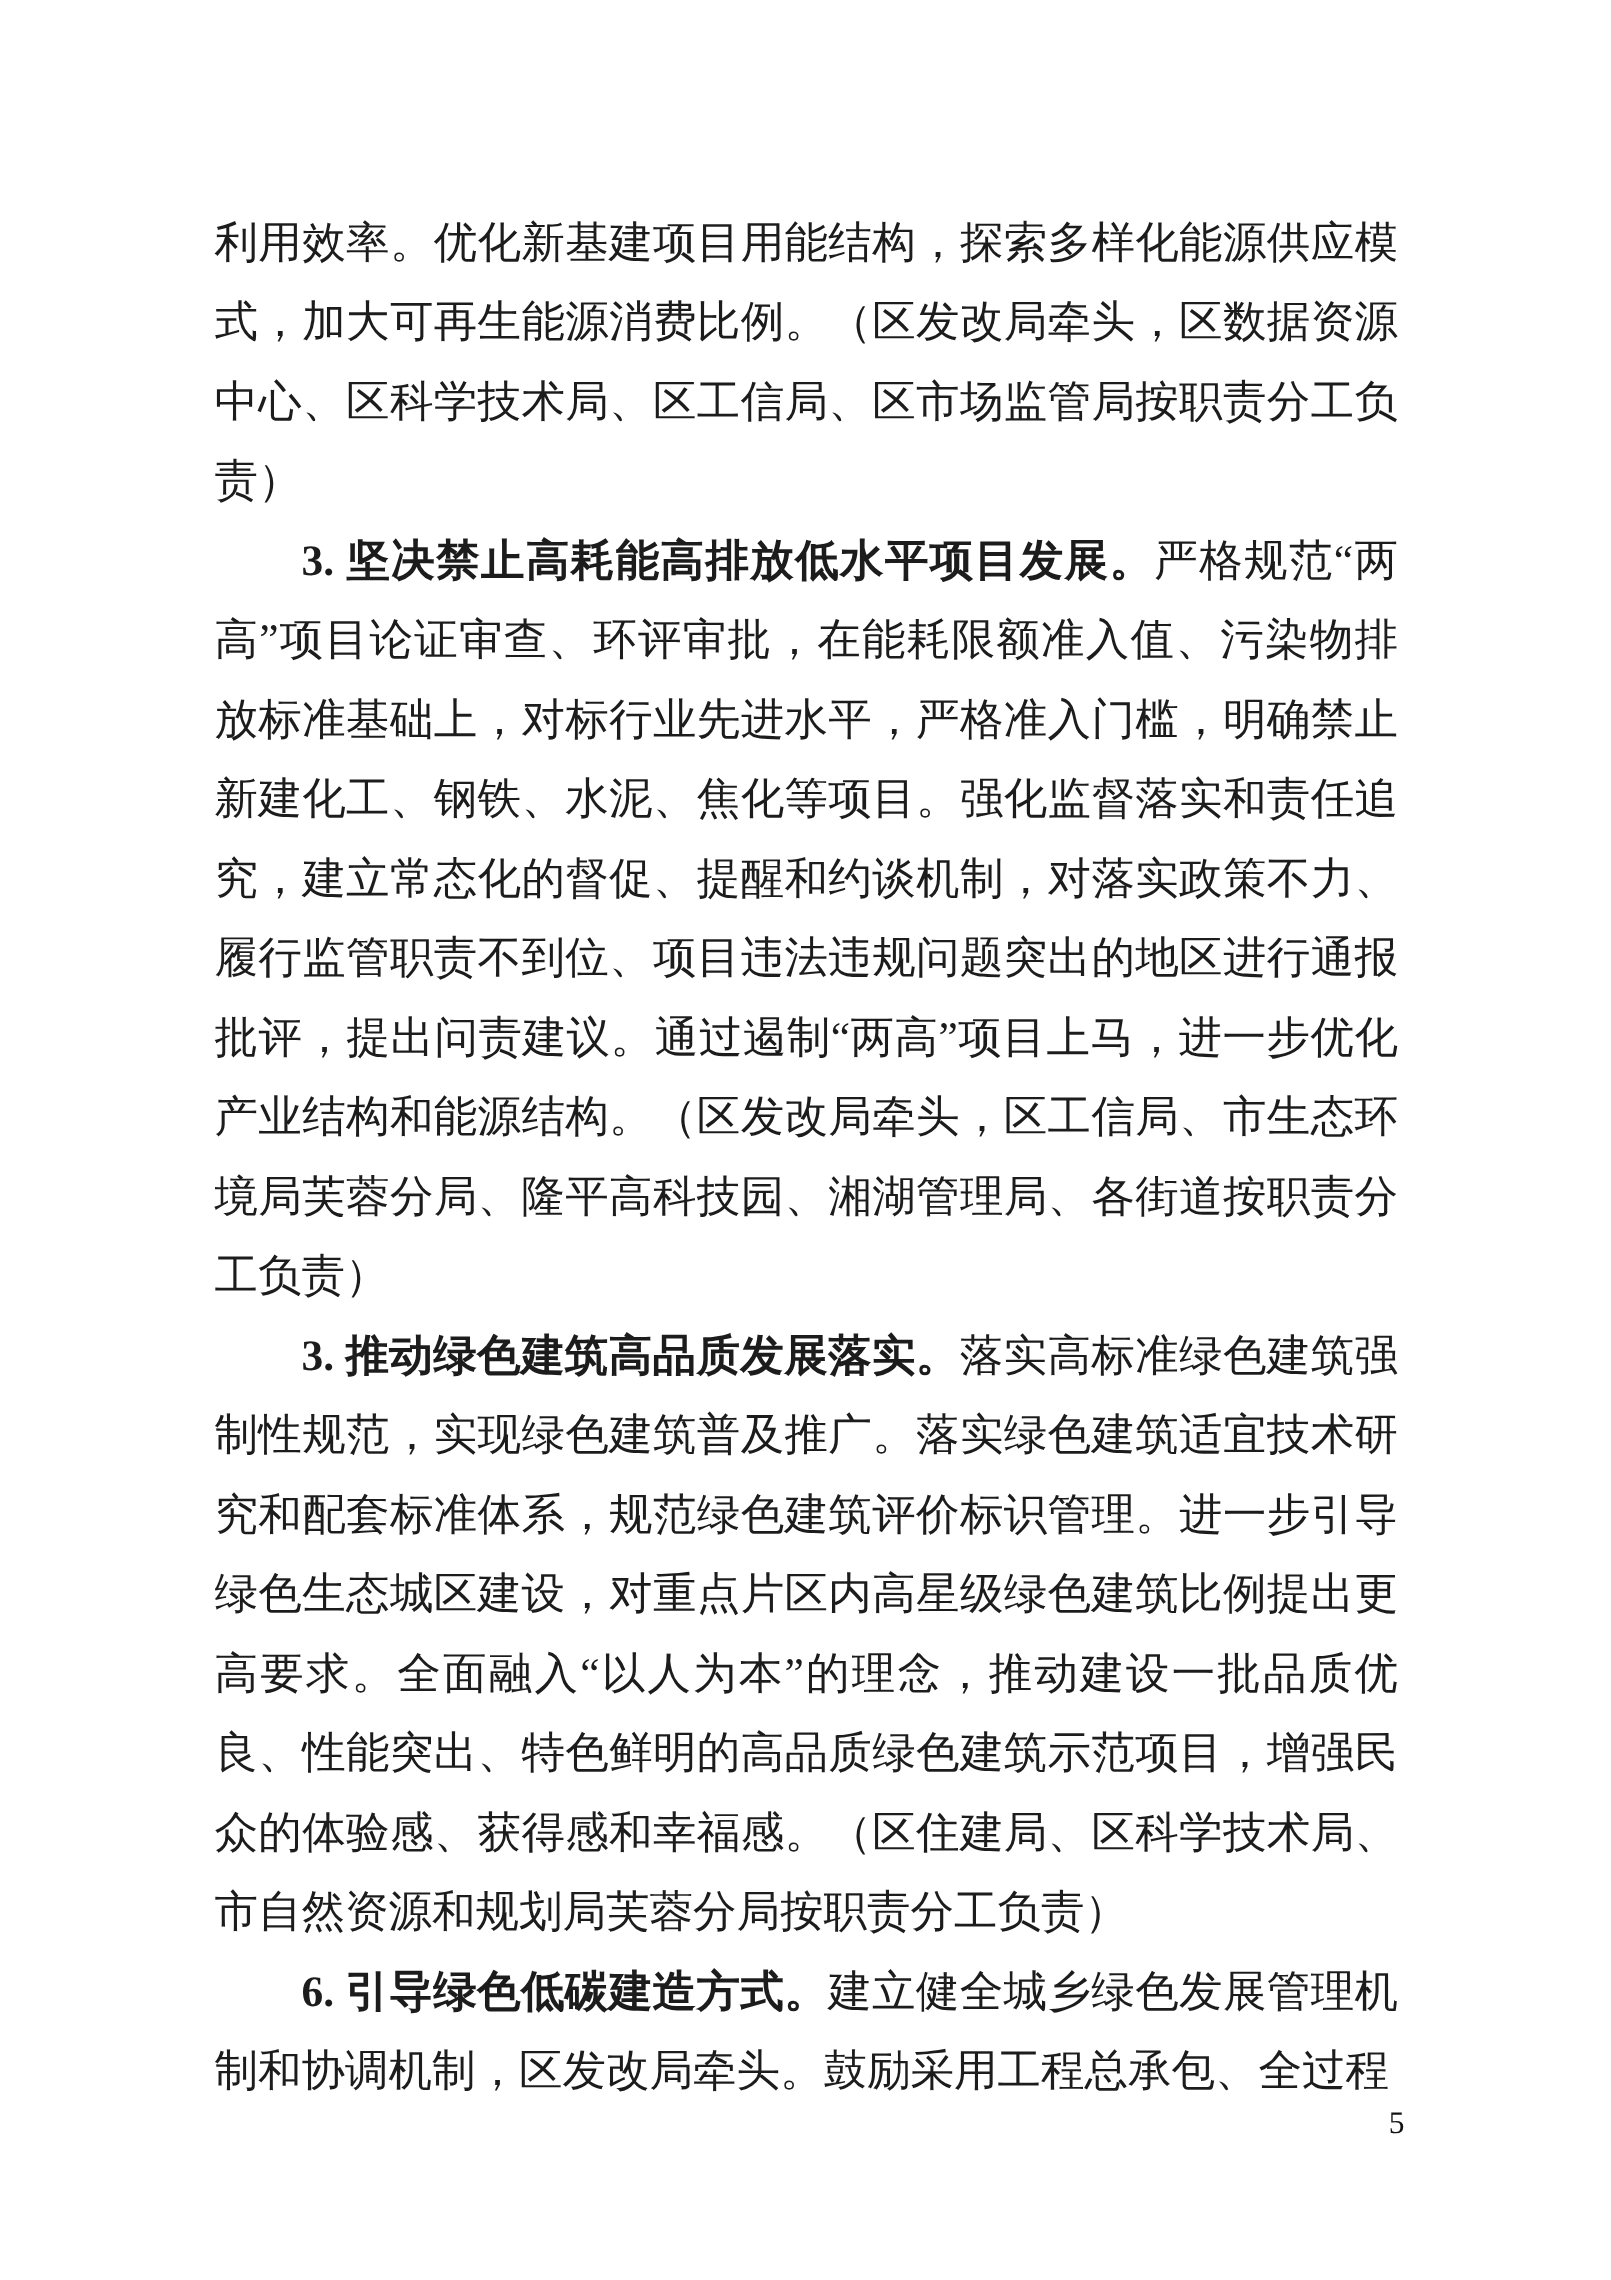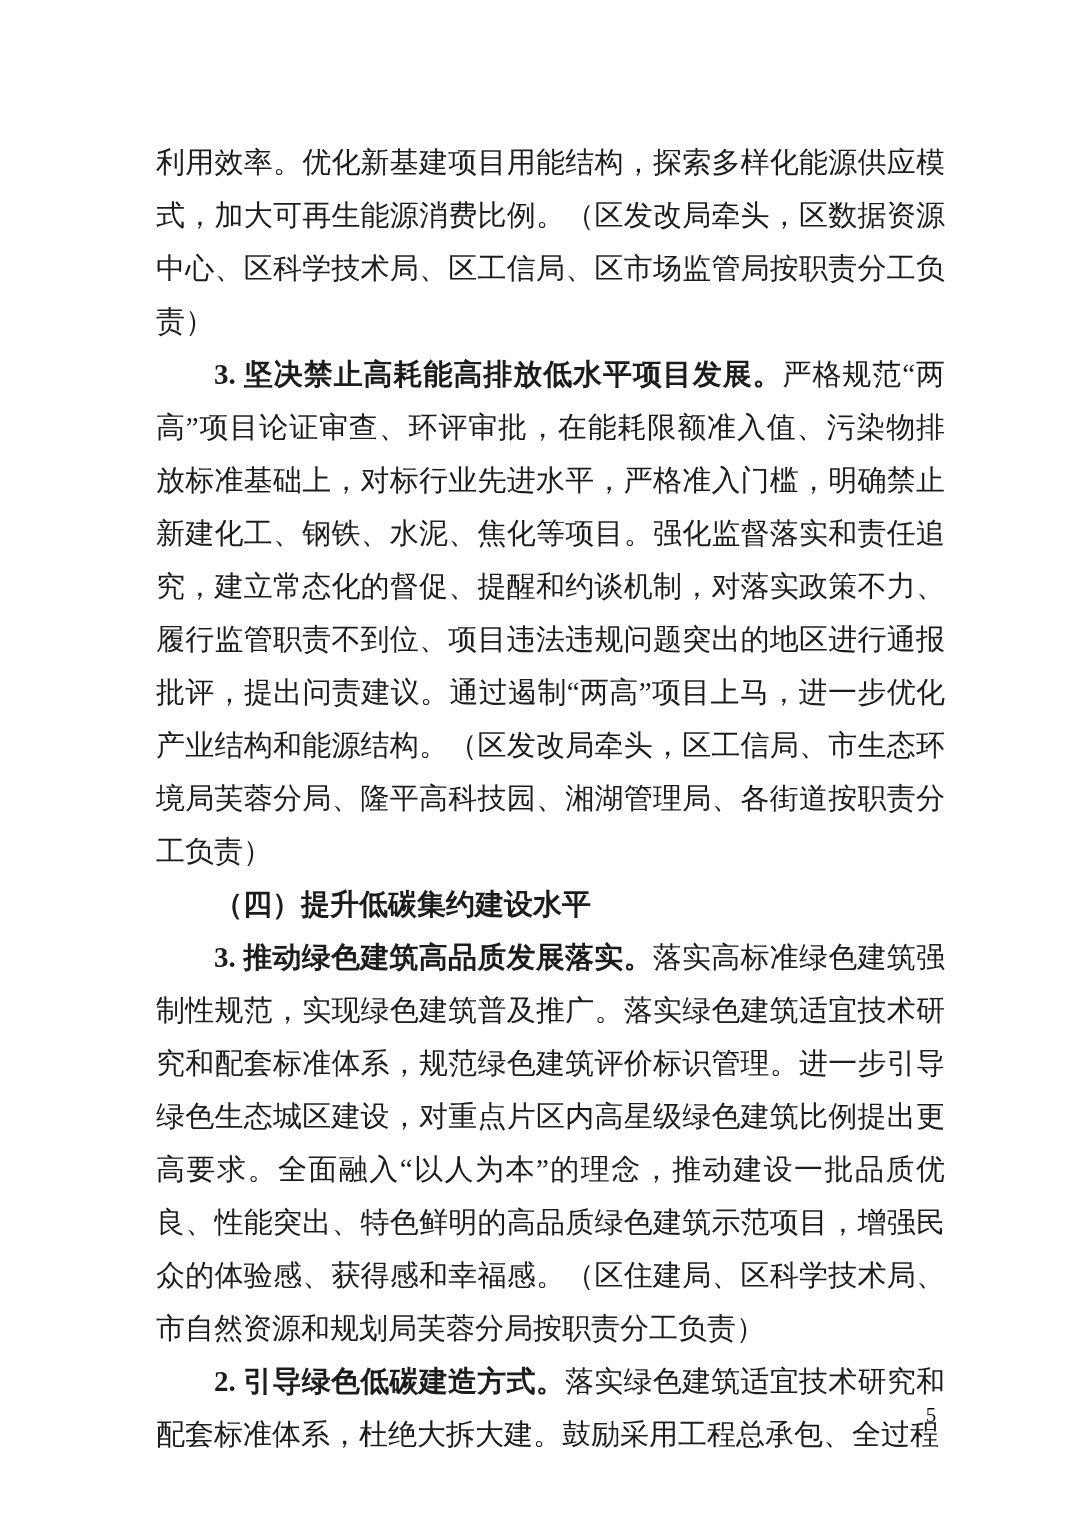--- a/index.html
+++ b/index.html
@@ -10,21 +10,21 @@
     width: 1074px;
     height: 1520px;
     background: #ffffff;
     color: #1c1c1c;
     font-family: "Liberation Serif", serif;
     position: relative;
     overflow: hidden;
   }
   .page-body {
     position: absolute;
-    left: 156px;
+    left: 143px;
     top: 136px;
     width: 789px;
   }
   .para {
     margin: 0;
     font-size: 29px;
     line-height: 53px;
     text-align: justify;
     text-justify: inter-character;
     text-indent: 2em;
@@ -52,21 +52,20 @@
 </style>
 </head>
 <body>
 
 <div class="page-body">
 
   <p class="para no-indent"><span class="lead"></span><span>利用效率。优化新基建项目用能结构，探索多样化能源供应模式，加大可再生能源消费比例。（区发改局牵头，区数据资源中心、区科学技术局、区工信局、区市场监管局按职责分工负责）</span></p>
 
   <p class="para"><span class="lead">3. 坚决禁止高耗能高排放低水平项目发展。</span><span>严格规范“两高”项目论证审查、环评审批，在能耗限额准入值、污染物排放标准基础上，对标行业先进水平，严格准入门槛，明确禁止新建化工、钢铁、水泥、焦化等项目。强化监督落实和责任追究，建立常态化的督促、提醒和约谈机制，对落实政策不力、履行监管职责不到位、项目违法违规问题突出的地区进行通报批评，提出问责建议。通过遏制“两高”项目上马，进一步优化产业结构和能源结构。（区发改局牵头，区工信局、市生态环境局芙蓉分局、隆平高科技园、湘湖管理局、各街道按职责分工负责）</span></p>
 
-  <p class="para section-heading"><span class="lead">（四）提升低碳集约建设水平</span><span></span></p>
 
   <p class="para"><span class="lead">3. 推动绿色建筑高品质发展落实。</span><span>落实高标准绿色建筑强制性规范，实现绿色建筑普及推广。落实绿色建筑适宜技术研究和配套标准体系，规范绿色建筑评价标识管理。进一步引导绿色生态城区建设，对重点片区内高星级绿色建筑比例提出更高要求。全面融入“以人为本”的理念，推动建设一批品质优良、性能突出、特色鲜明的高品质绿色建筑示范项目，增强民众的体验感、获得感和幸福感。（区住建局、区科学技术局、市自然资源和规划局芙蓉分局按职责分工负责）</span></p>
 
-  <p class="para"><span class="lead">2. 引导绿色低碳建造方式。</span><span>落实绿色建筑适宜技术研究和配套标准体系，杜绝大拆大建。鼓励采用工程总承包、全过程</span></p>
+  <p class="para"><span class="lead">6. 引导绿色低碳建造方式。</span><span>建立健全城乡绿色发展管理机制和协调机制，区发改局牵头。鼓励采用工程总承包、全过程</span></p>
 
 </div>
 
 <div class="page-number">5</div>
 
 </body></html>

